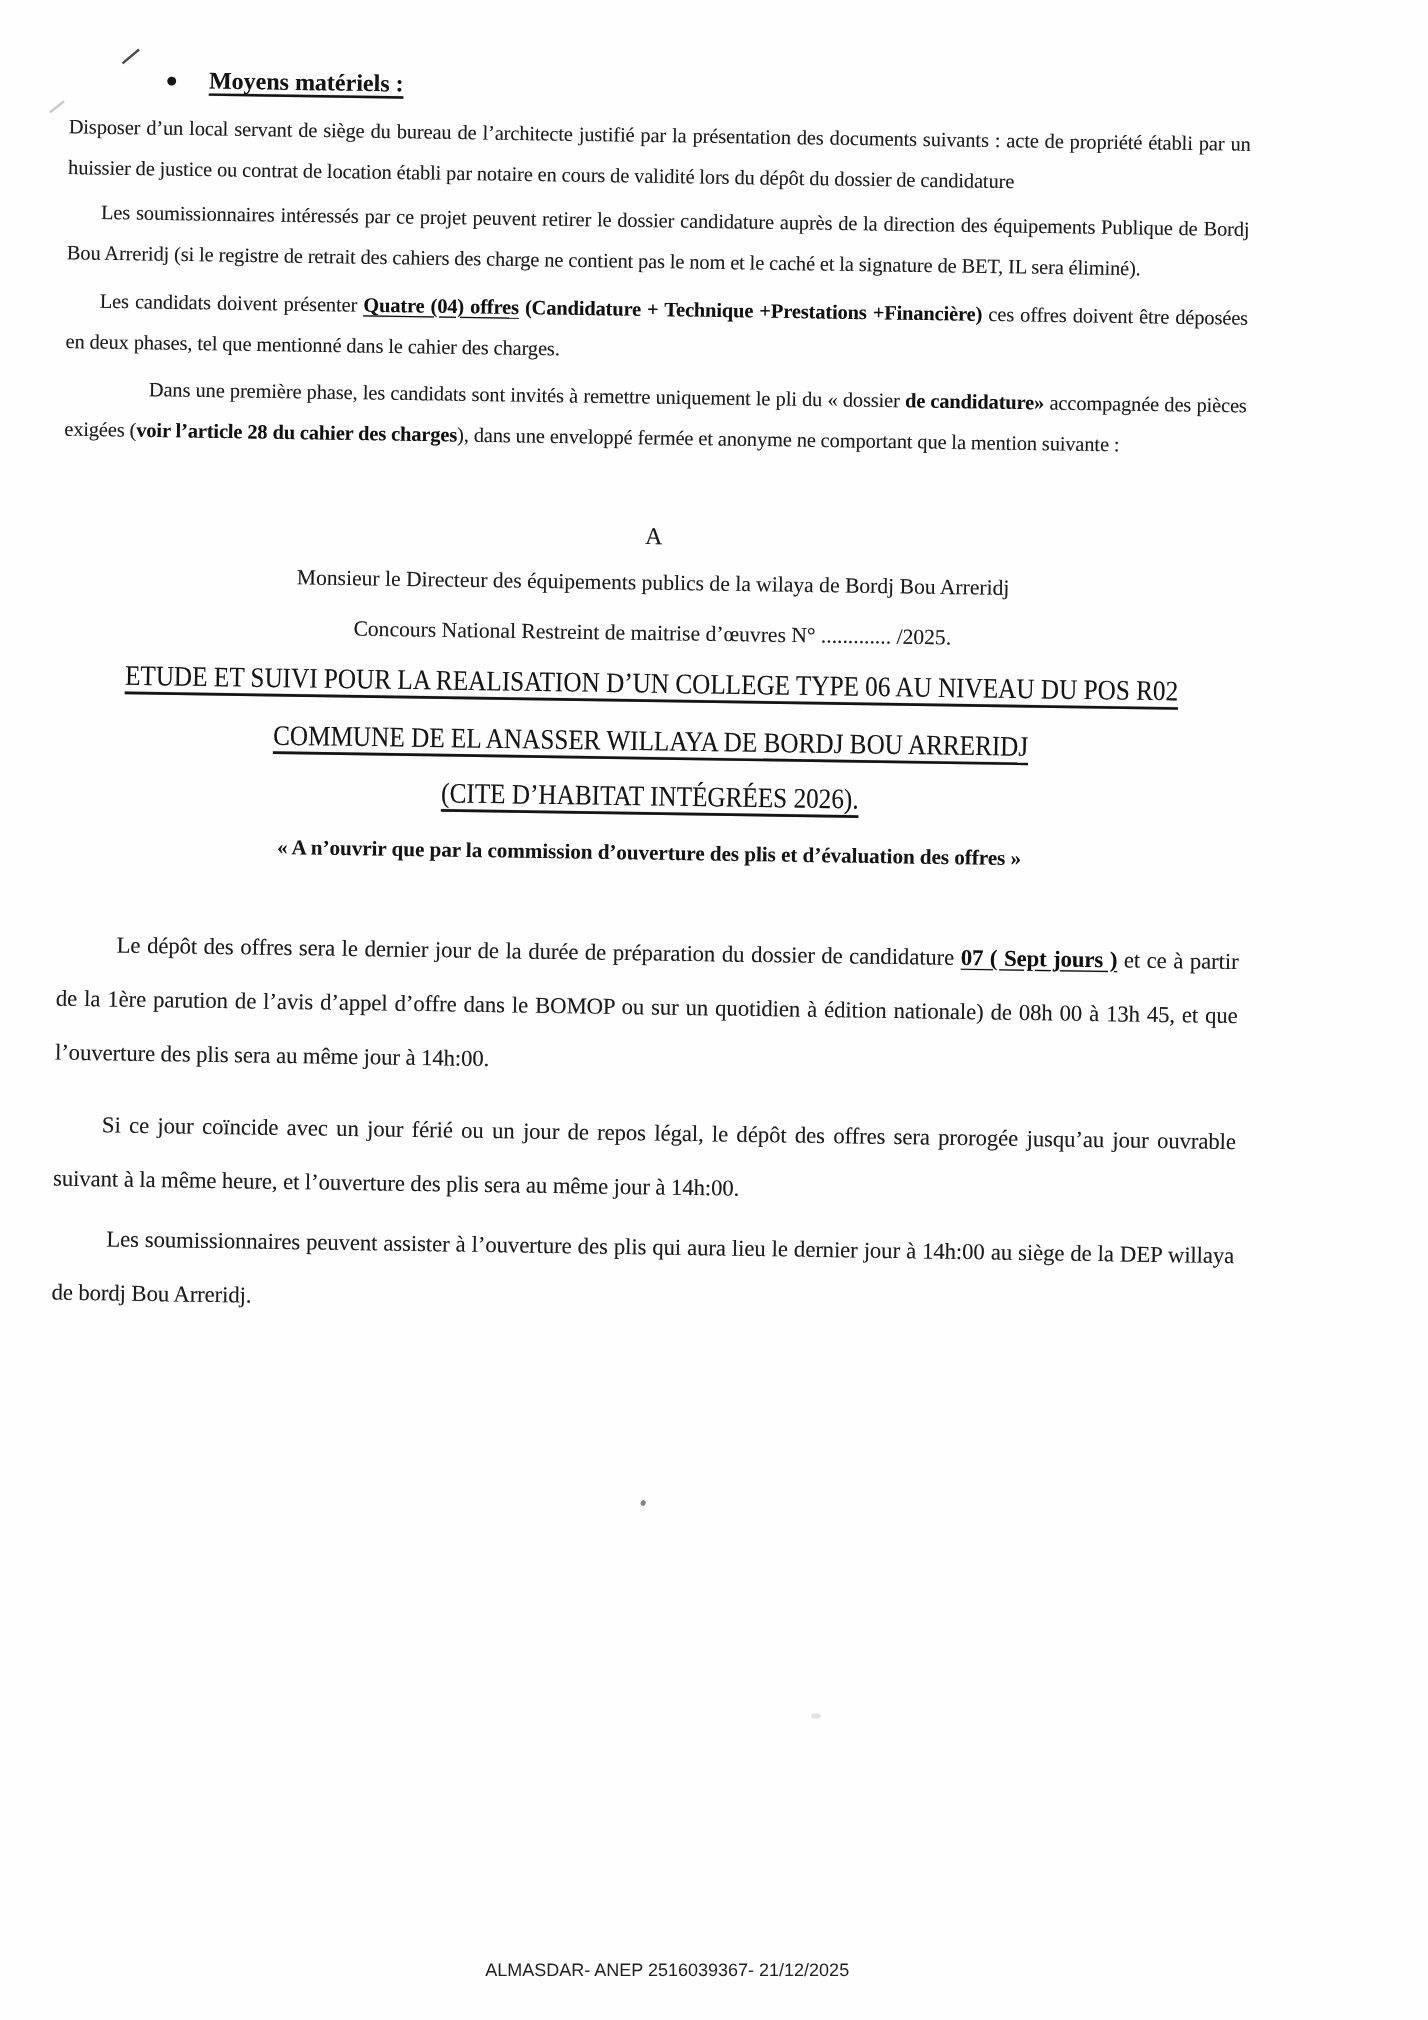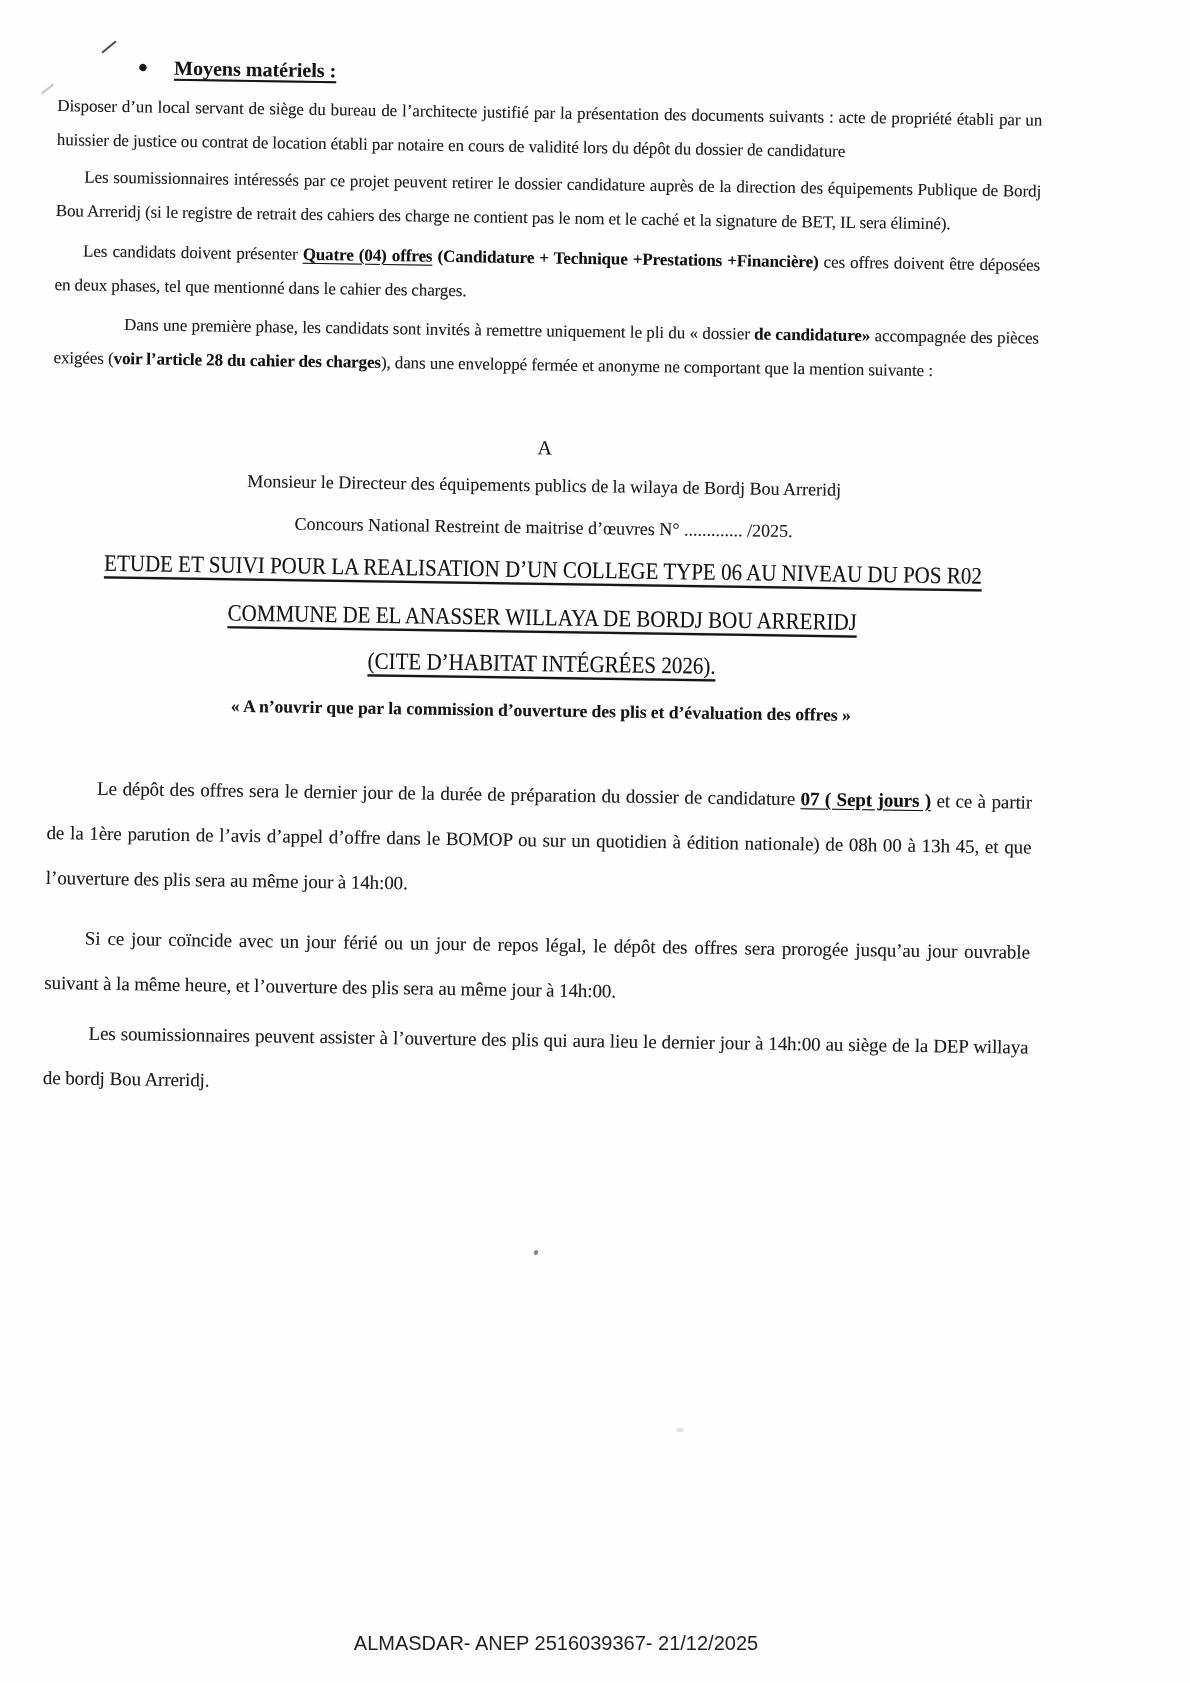--- a/index.html
+++ b/index.html
@@ -69,21 +69,21 @@
   .artifact-dot{left:534px;top:1250px;width:4px;height:5px;background:#6f6f6f;border-radius:2px;transform:rotate(30deg);opacity:.85;}
   .artifact-smudge{left:676px;top:1428px;width:8px;height:4px;background:#e3e3e3;border-radius:3px;}
   
   .footer{
     position:absolute;left:0;right:0;top:1632px;
     text-align:center;
   }
   .footer-text{
     display:inline-block;position:relative;left:-39px;
     font-family:"Liberation Sans", sans-serif;
-    font-size:20px;line-height:22px;color:#1f1f1f;text-align:center;
+    font-size:15px;line-height:22px;color:#1f1f1f;text-align:center;
   }
 </style>
 </head>
 <body>
 
 <div class="page">
 
   <div class="artifact artifact-slash-top"></div>
   <div class="artifact artifact-slash-left"></div>
   <div class="artifact artifact-dot"></div>

